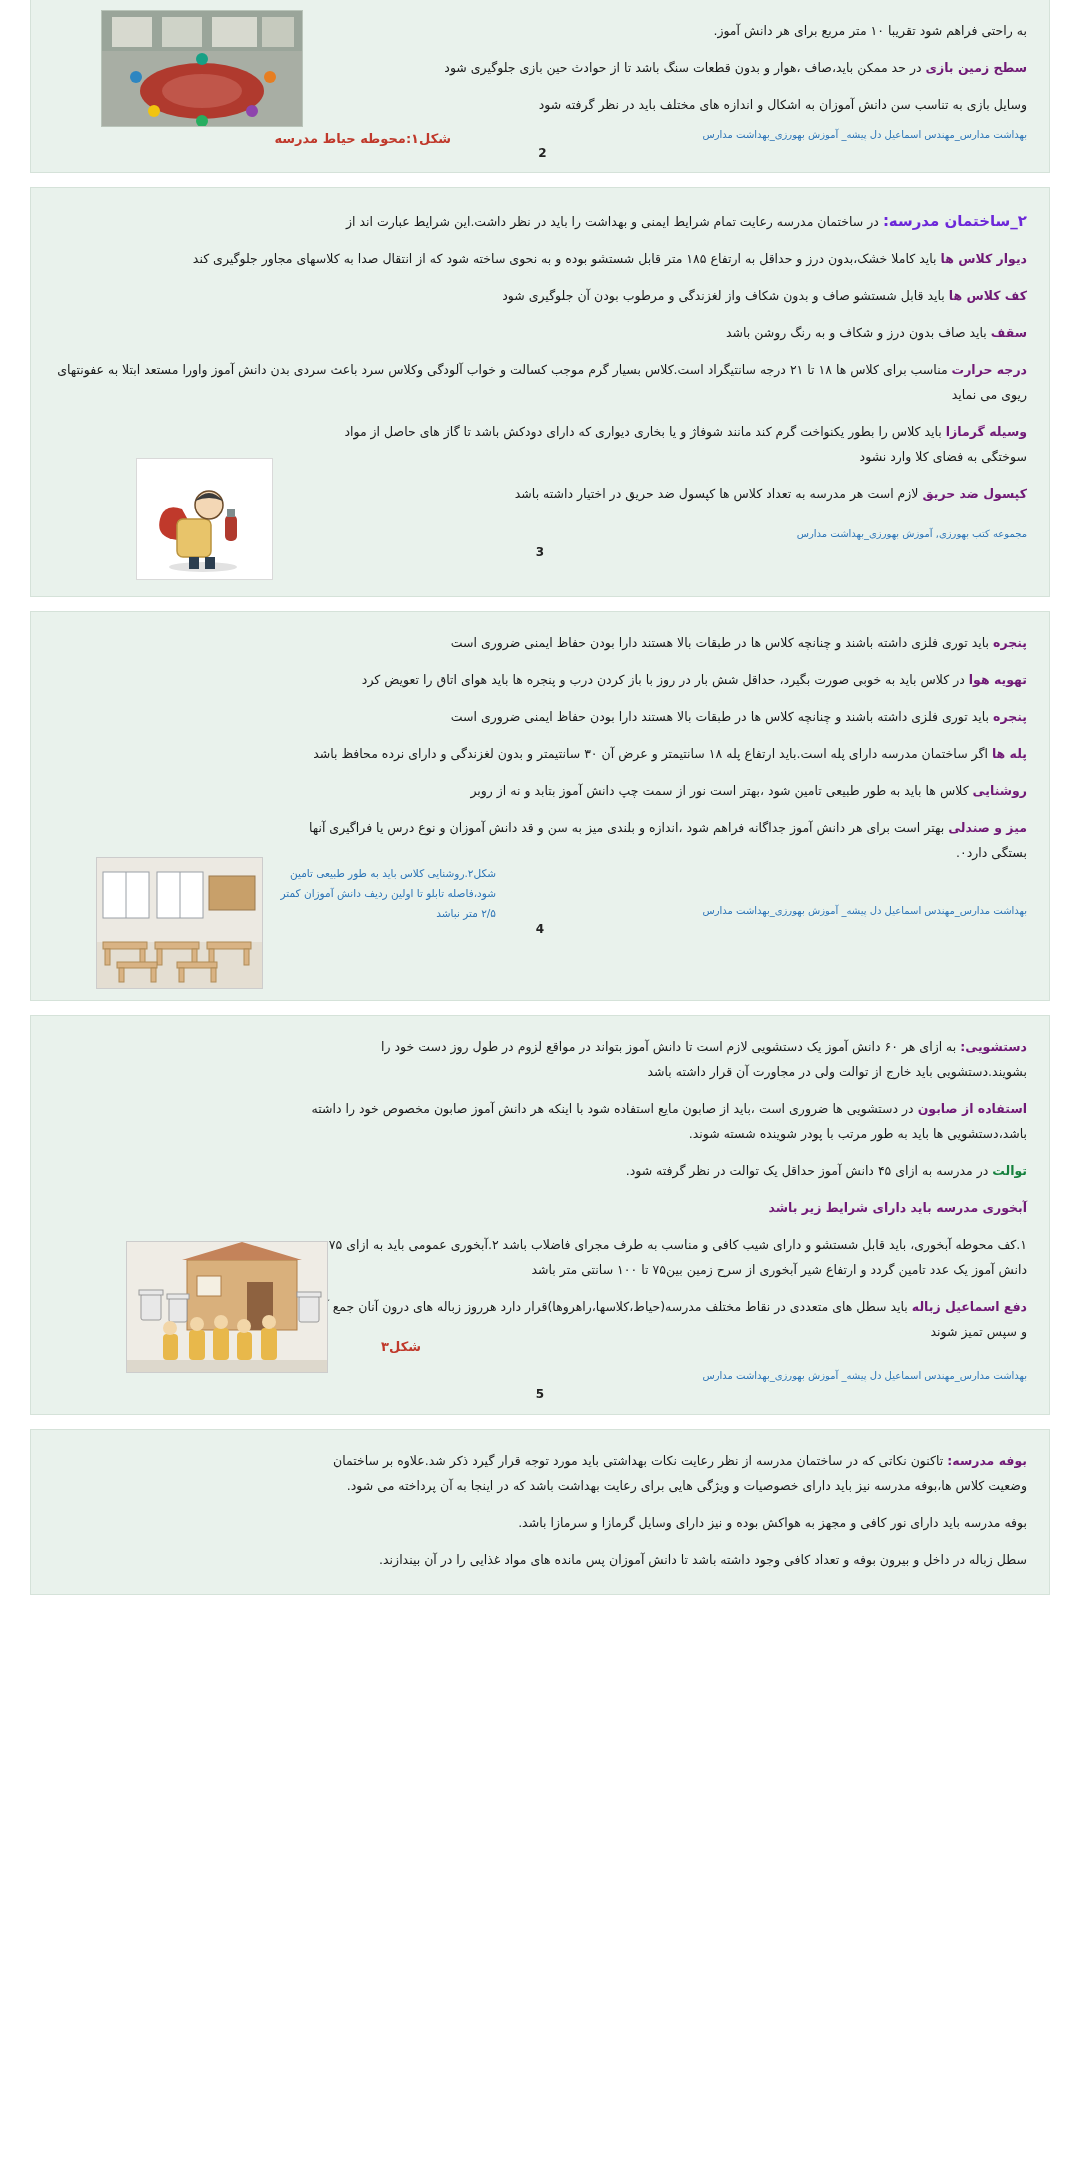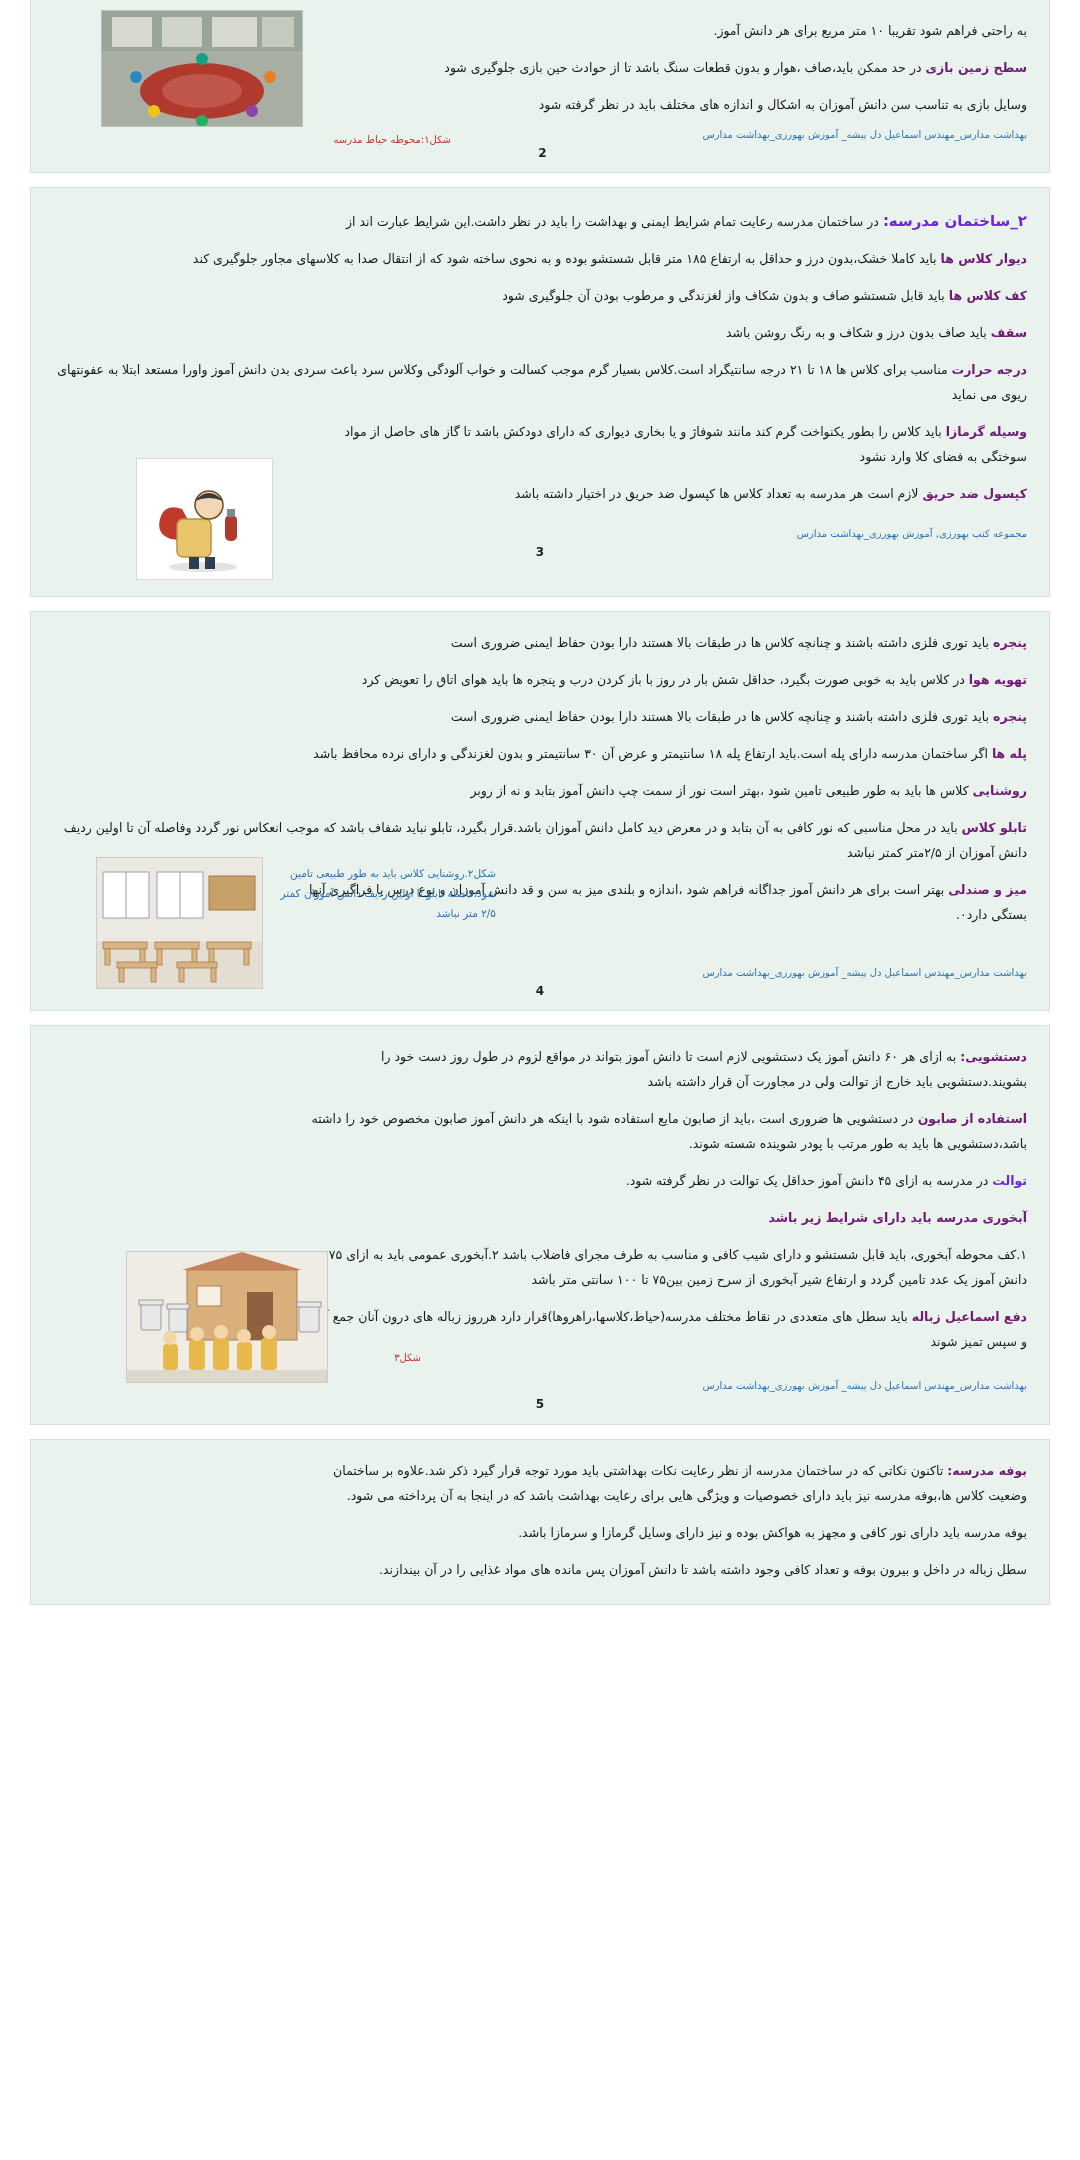--- a/index.html
+++ b/index.html
@@ -16,21 +16,21 @@
   .slide.first{margin-top:0;border-top:none;padding-left:27px;}
   .txt{
     direction:rtl;
     text-align:right;
     color:#1a1a1a;
     font-size:12.5px;
     line-height:2.0;
     margin:0 0 10px 0;
   }
   .lead{color:#701a75;font-weight:bold;}
-  .lead.blue{color:#6d28d9;}
+  .lead.blue{color:#15803d;}
   .title-red{color:#6d28d9;font-weight:bold;font-size:15px;}
   .footer-src{
     color:#2e75b6;
     font-size:10px;
     direction:rtl;
     text-align:right;
     margin-top:6px;
   }
   .pagenum{
     text-align:center;
@@ -40,21 +40,21 @@
     margin-top:6px;
     margin-bottom:2px;
   }
   .caption{
     color:#2e75b6;
     font-size:10.5px;
     direction:rtl;
     text-align:right;
     line-height:1.5;
   }
-  .fig-cap-red{color:#c0392b;font-size:10px;font-weight:normal;}
+  .fig-cap-red{color:#c0392b;font-size:13px;font-weight:bold;}
 
   
   .fig{position:absolute;overflow:hidden;background:#cfd6cf;border:1px solid #b9c4b9;}
   .fig-1{left:70px;top:10px;width:200px;height:115px;}
   .fig-2{left:105px;top:270px;width:135px;height:120px;background:#ffffff;border:1px solid #d9d9d9;}
   .fig-3{left:65px;top:245px;width:165px;height:130px;background:#eceae4;border:1px solid #cccccc;}
   .fig-4{left:95px;top:225px;width:200px;height:130px;background:#e8e4dc;border:1px solid #cccccc;}
 
   .cap-1{position:absolute;left:180px;top:128px;width:240px;text-align:right;}
   .cap-3{position:absolute;left:235px;top:250px;width:230px;}
@@ -216,24 +216,20 @@
         <span class="lead">پنجره</span>
         <span>باید توری فلزی داشته باشند و چنانچه کلاس ها در طبقات بالا هستند دارا بودن حفاظ ایمنی ضروری است</span>
       </p>
       <p class="txt">
         <span class="lead">پله ها</span>
         <span>اگر ساختمان مدرسه دارای پله است.باید ارتفاع پله ۱۸ سانتیمتر و عرض آن ۳۰ سانتیمتر و بدون لغزندگی و دارای نرده محافظ باشد</span>
       </p>
       <p class="txt">
         <span class="lead">روشنایی</span>
         <span>کلاس ها باید به طور طبیعی تامین شود ،بهتر است نور از سمت چپ دانش آموز بتابد و نه از روبر</span>
-      </p>
-      <p class="txt">
-        <span class="lead">تابلو کلاس</span>
-        <span>باید در محل مناسبی  که نور کافی به آن بتابد و در معرض دید کامل دانش آموزان باشد.قرار بگیرد، تابلو نباید شفاف باشد که موجب انعکاس نور گردد  وفاصله آن تا اولین ردیف دانش آموزان از  ۲/۵متر کمتر نباشد</span>
       </p>
       <p class="txt indent-left-2">
         <span class="lead">میز و صندلی</span>
         <span>بهتر است برای هر دانش آموز جداگانه فراهم شود ،اندازه و بلندی میز به سن و قد  دانش آموزان و نوع درس یا فراگیری آنها بستگی دارد۰.</span>
       </p>
     </div>
 
     <div class="cap-3">
       <span class="caption">شکل۲.روشنایی کلاس باید به طور طبیعی تامین شود،فاصله تابلو تا اولین ردیف دانش آموزان کمتر ۲/۵ متر نباشد</span>
     </div>

